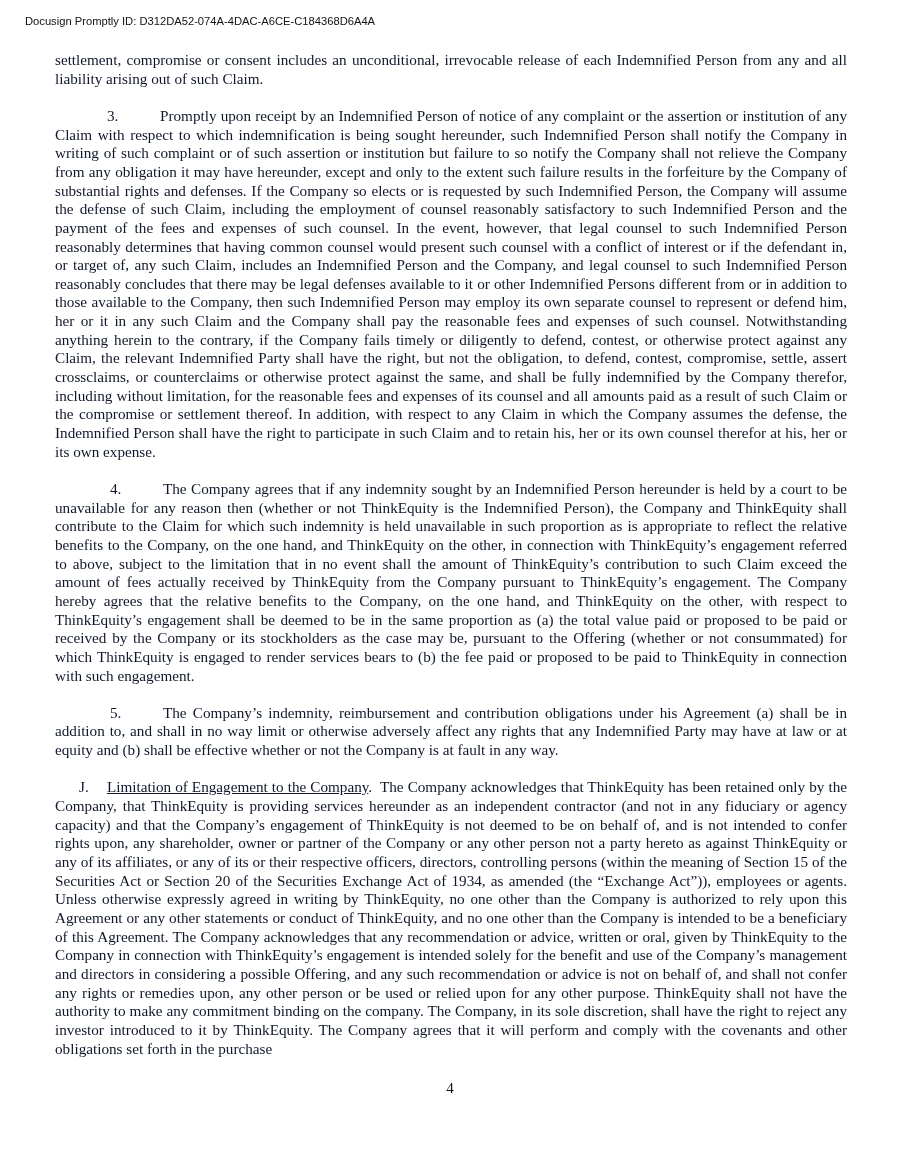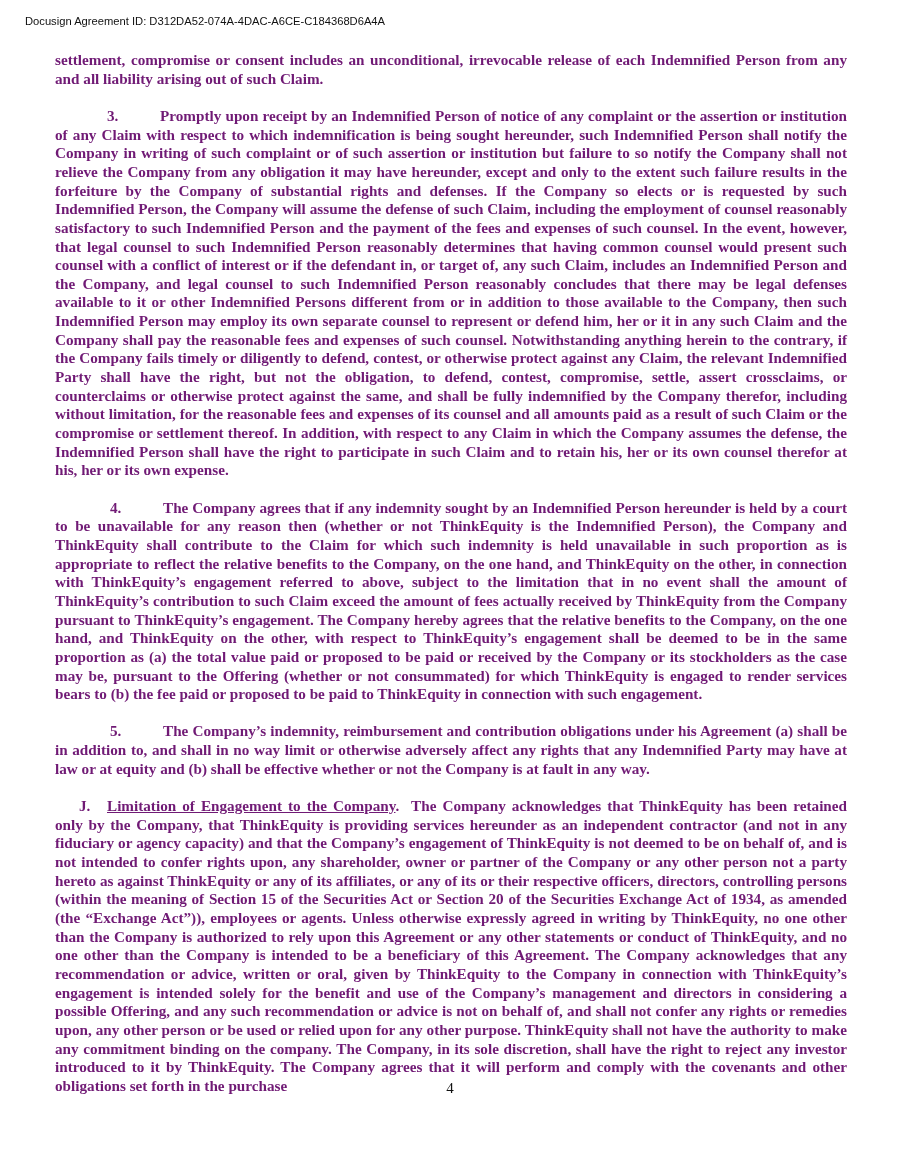--- a/index.html
+++ b/index.html
@@ -5,36 +5,36 @@
     html, body { margin: 0; padding: 0; background: #ffffff; }
     body { width: 900px; height: 1165px; position: relative; overflow: hidden; }
     .envelope {
       position: absolute; left: 25px; top: 15px;
       font-family: "Liberation Sans", sans-serif; font-size: 11.2px; color: #111;
       letter-spacing: 0px;
     }
     .page {
       position: absolute; left: 55px; top: 51px; width: 792px;
       font-family: "Liberation Serif", serif; font-size: 15.2px; line-height: 18.65px;
-      color: #701a75; text-align: justify; font-weight: bold;
+      color: #0f172a; text-align: justify;
     }
     .page p { margin: 0 0 18.6px 0; }
     .indent-num { display: inline-block; width: 53px; padding-left: 55px; }
     .indent-num.n3 { padding-left: 52px; }
     .sec-letter { display: inline-block; padding-left: 24px; width: 28px; }
     .uline { text-decoration: underline; }
     .pagenum {
       position: absolute; left: 0; width: 900px; top: 1080px; text-align: center;
       font-family: "Liberation Serif", serif; font-size: 15px; color: #111;
     }
   </style>
 </head>
 <body>
 
-<div class="envelope">Docusign Agreement ID: D312DA52-074A-4DAC-A6CE-C184368D6A4A</div>
+<div class="envelope">Docusign Promptly ID: D312DA52-074A-4DAC-A6CE-C184368D6A4A</div>
 
 <div class="page">
   <p>
     <span>settlement, compromise or consent includes an unconditional, irrevocable release of each Indemnified Person from any and all liability arising out of such Claim.</span>
   </p>
 
   <p>
     <span class="indent-num n3">3.</span><span>Promptly upon receipt by an Indemnified Person of notice of any complaint or the assertion or institution of any Claim with respect to which indemnification is being sought hereunder, such Indemnified Person shall notify the Company in writing of such complaint or of such assertion or institution but failure to so notify the Company shall not relieve the Company from any obligation it may have hereunder, except and only to the extent such failure results in the forfeiture by the Company of substantial rights and defenses.  If the Company so elects or is requested by such Indemnified Person, the Company will assume the defense of such Claim, including the employment of counsel reasonably satisfactory to such Indemnified Person and the payment of the fees and expenses of such counsel.  In the event, however, that legal counsel to such Indemnified Person reasonably determines that having common counsel would present such counsel with a conflict of interest or if the defendant in, or target of, any such Claim, includes an Indemnified Person and the Company, and legal counsel to such Indemnified Person reasonably concludes that there may be legal defenses available to it or other Indemnified Persons different from or in addition to those available to the Company, then such Indemnified Person may employ its own separate counsel to represent or defend him, her or it in any such Claim and the Company shall pay the reasonable fees and expenses of such counsel.  Notwithstanding anything herein to the contrary, if the Company fails timely or diligently to defend, contest, or otherwise protect against any Claim, the relevant Indemnified Party shall have the right, but not the obligation, to defend, contest, compromise, settle, assert crossclaims, or counterclaims or otherwise protect against the same, and shall be fully indemnified by the Company therefor, including without limitation, for the reasonable fees and expenses of its counsel and all amounts paid as a result of such Claim or the compromise or settlement thereof.  In addition, with respect to any Claim in which the Company assumes the defense, the Indemnified Person shall have the right to participate in such Claim and to retain his, her or its own counsel therefor at his, her or its own expense.</span>
   </p>
 

